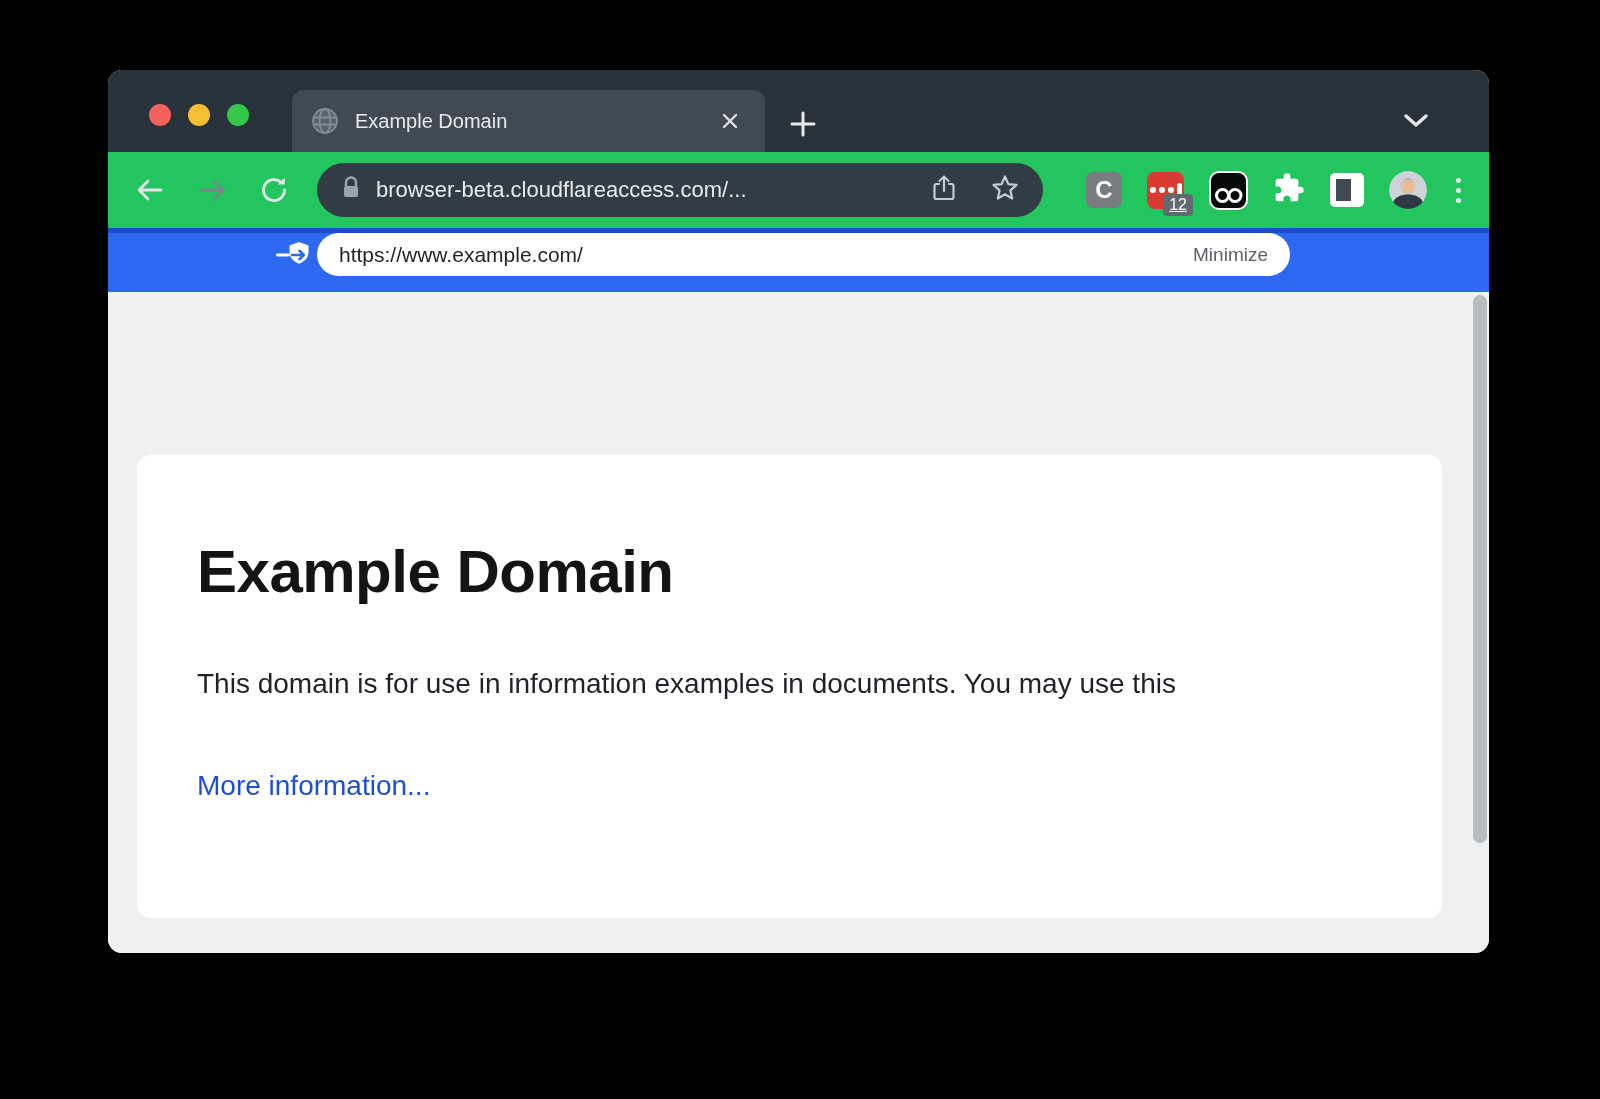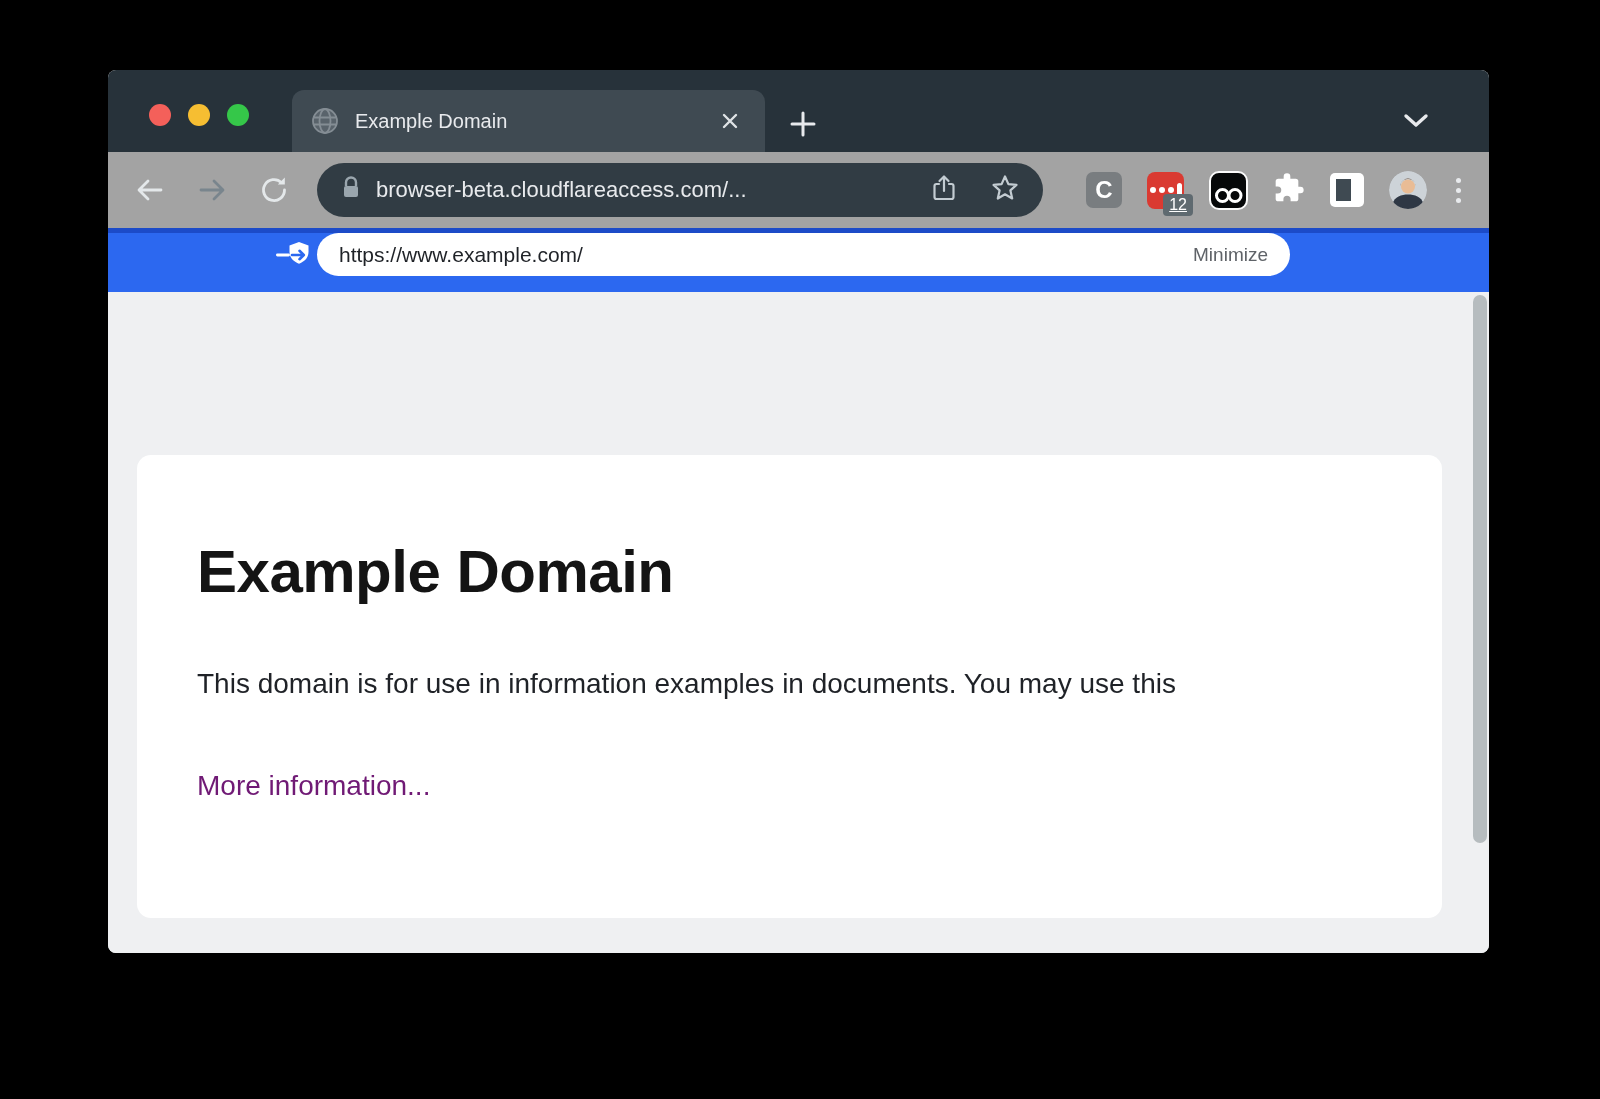--- a/index.html
+++ b/index.html
@@ -1,20 +1,20 @@
 <!DOCTYPE html>
 <html><head>
 <meta charset="utf-8">
 <style>
   * { margin:0; padding:0; box-sizing:border-box; }
   html,body { width:1600px; height:1099px; background:#000; font-family:"Liberation Sans", sans-serif; overflow:hidden; }
 
   .browser-window{
     position:absolute; left:108px; top:70px; width:1381px; height:883px;
-    border-radius:8px; overflow:hidden; background:#eff0f2;
+    border-radius:14px; overflow:hidden; background:#eff0f2;
     display:flex; flex-direction:column;
   }
 
   
   .tab-strip{ position:relative; height:82px; background:#27323a; flex:none; }
   .traffic-lights{ position:absolute; left:41px; top:104px; display:flex; gap:17px; top:34px; }
   .light{ width:22px; height:22px; border-radius:50%; }
   .light.red{ background:#f4605a; }
   .light.yellow{ background:#f6be32; }
   .light.green{ background:#35c749; }
@@ -28,21 +28,21 @@
   .tab-title{ margin-left:17px; font-size:20px; color:#e8eaed; white-space:nowrap; overflow:hidden; }
   .tab-close{ margin-left:auto; width:30px; height:30px; display:flex; align-items:center; justify-content:center; border-radius:6px; cursor:pointer; }
 
   .new-tab-btn{
     position:absolute; left:672px; top:31px; width:46px; height:46px;
     display:flex; align-items:center; justify-content:center; border-radius:50%; cursor:pointer;
   }
   .tabstrip-chevron{ position:absolute; left:1293px; top:40px; width:30px; height:22px; display:flex; align-items:center; justify-content:center; cursor:pointer; }
 
   
-  .toolbar{ position:relative; height:76px; background:#a3a3a3; flex:none; }
+  .toolbar{ position:relative; height:76px; background:#22c55e; flex:none; }
   .nav-btn{ position:absolute; top:21px; width:34px; height:34px; display:flex; align-items:center; justify-content:center; border-radius:50%; cursor:pointer; }
   .nav-back{ left:25px; }
   .nav-forward{ left:87px; }
   .nav-reload{ left:149px; }
 
   .omnibox{
     position:absolute; left:209px; top:11px; width:726px; height:54px;
     background:#313c44; border-radius:27px;
     display:flex; align-items:center; padding:0 24px;
   }
@@ -71,21 +71,21 @@
     background:#fff; border-radius:22px; display:flex; align-items:center; padding:0 22px;
   }
   .iso-url{ font-size:21px; color:#1f2227; }
   .iso-minimize{ margin-left:auto; font-size:19px; color:#5f6368; cursor:pointer; }
 
   
   .content{ position:relative; flex:1; background:#eff0f2; }
   .page-card{ position:absolute; left:29px; top:163px; width:1305px; height:463px; background:#fff; border-radius:14px; }
   .page-heading{ position:absolute; left:60px; top:82px; font-size:60px; font-weight:700; color:#141414; letter-spacing:-0.5px; }
   .page-body{ position:absolute; left:60px; top:210px; font-size:28px; line-height:38px; color:#1f2227; }
-  .page-link{ position:absolute; left:60px; top:315px; font-size:28px; color:#701a75; text-decoration:none; cursor:pointer; }
+  .page-link{ position:absolute; left:60px; top:315px; font-size:28px; color:#1d4ed8; text-decoration:none; cursor:pointer; }
 
   .scrollbar-thumb{ position:absolute; right:2px; top:3px; width:14px; height:548px; background:#b6bcbf; border-radius:7px; cursor:pointer; }
 </style>
 </head>
 <body>
 
 <div class="browser-window">
 
   <div class="tab-strip">
     <div class="traffic-lights">

